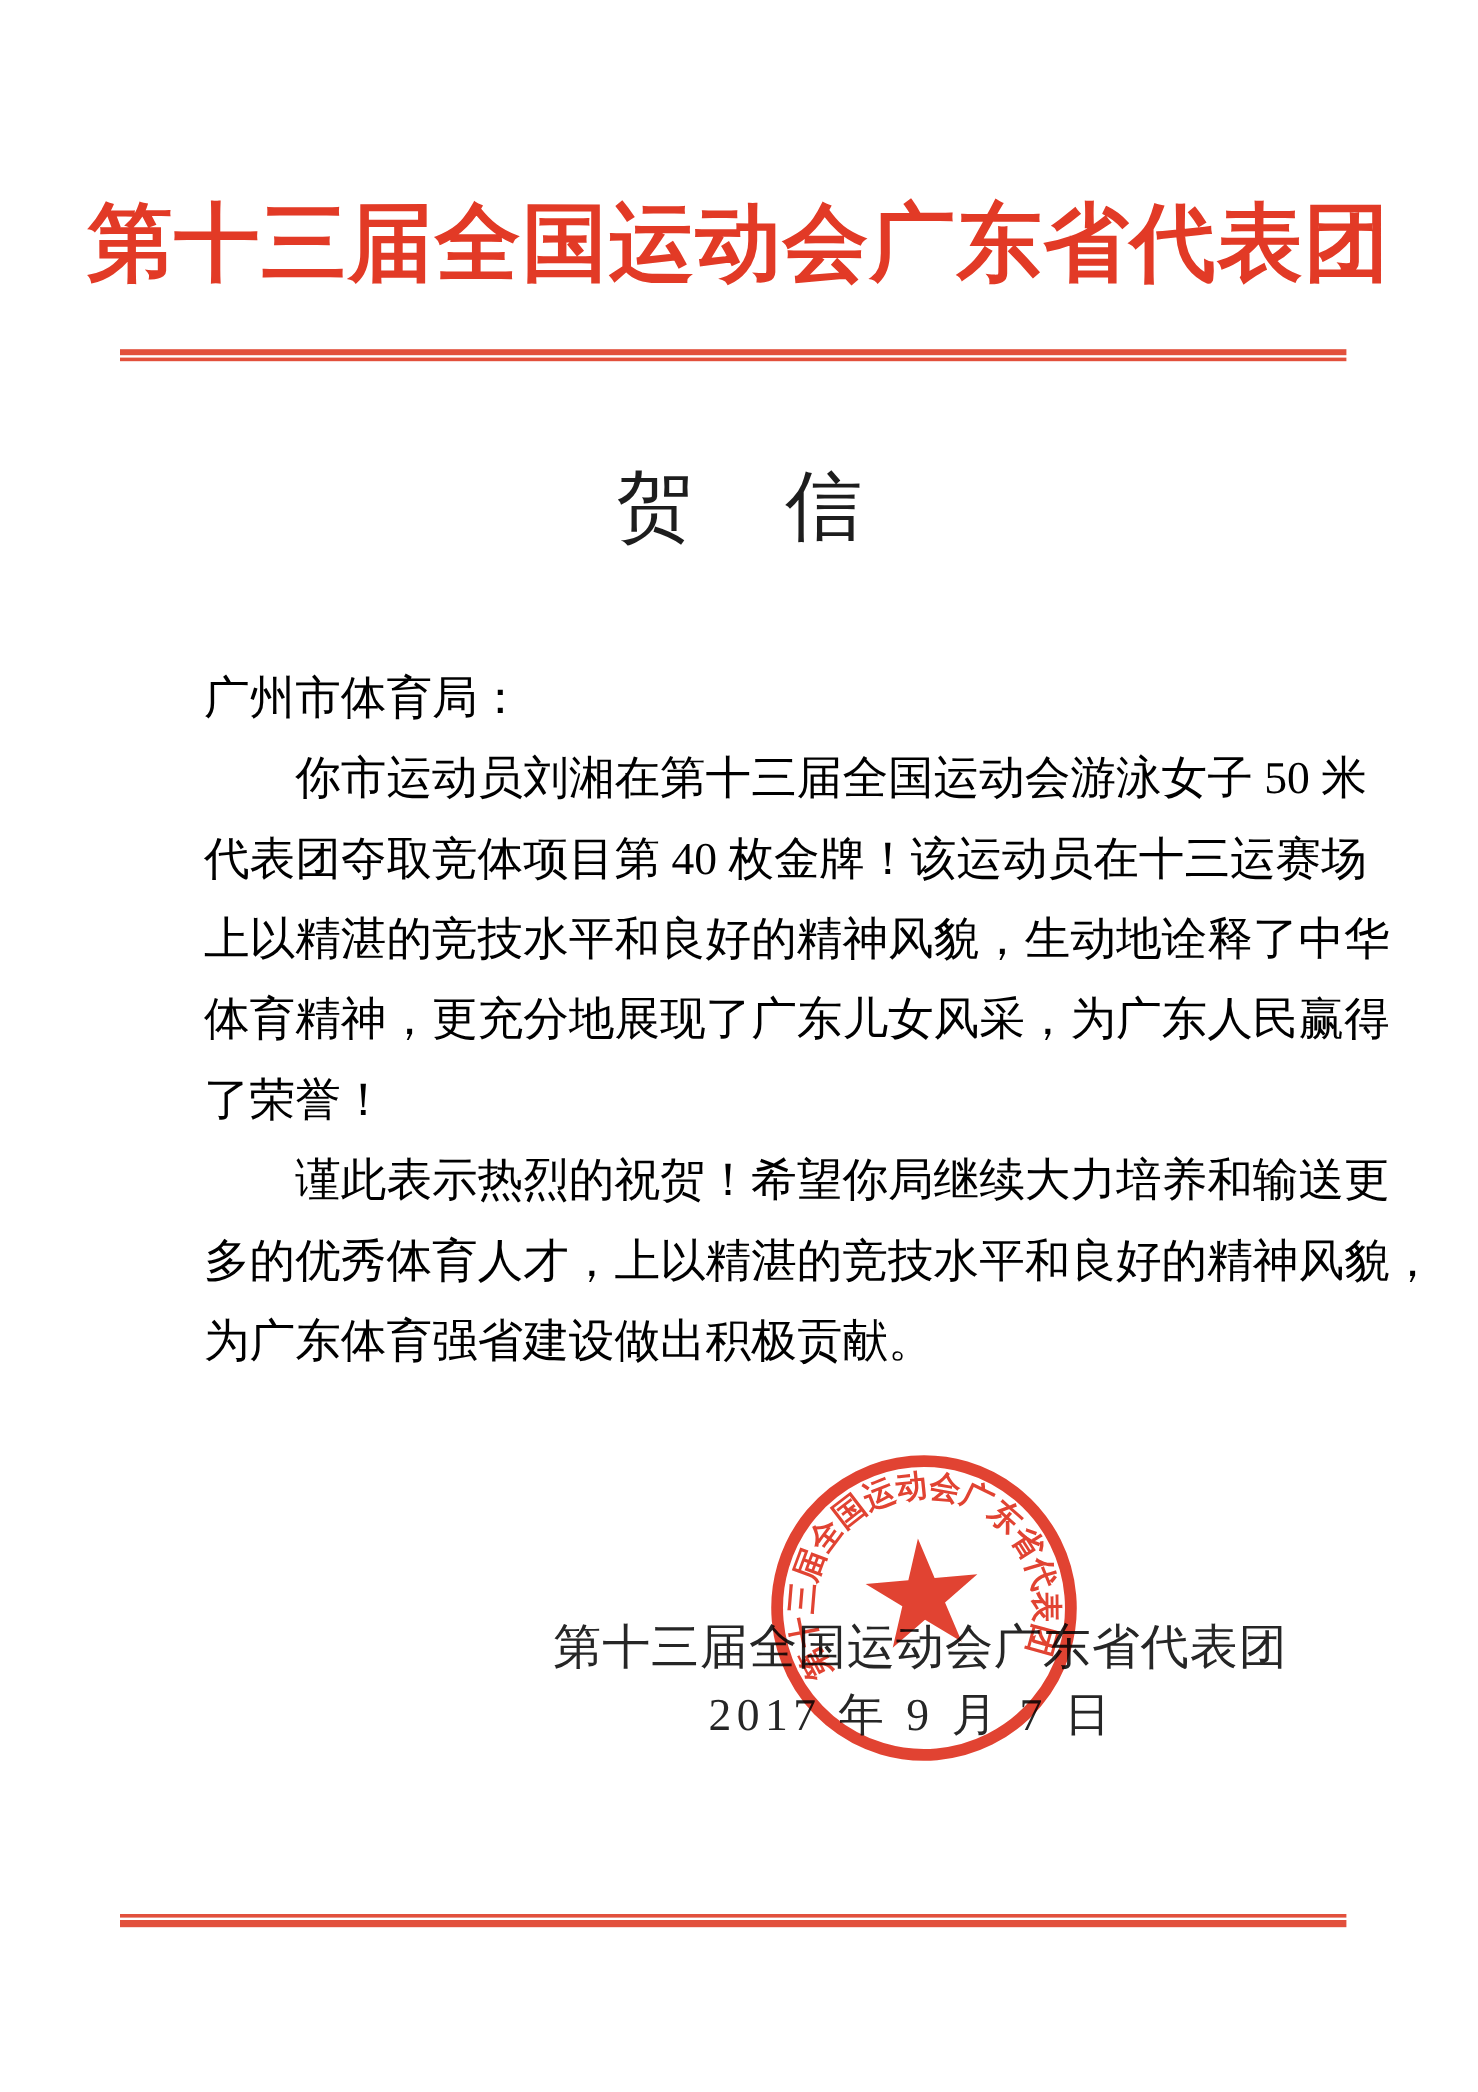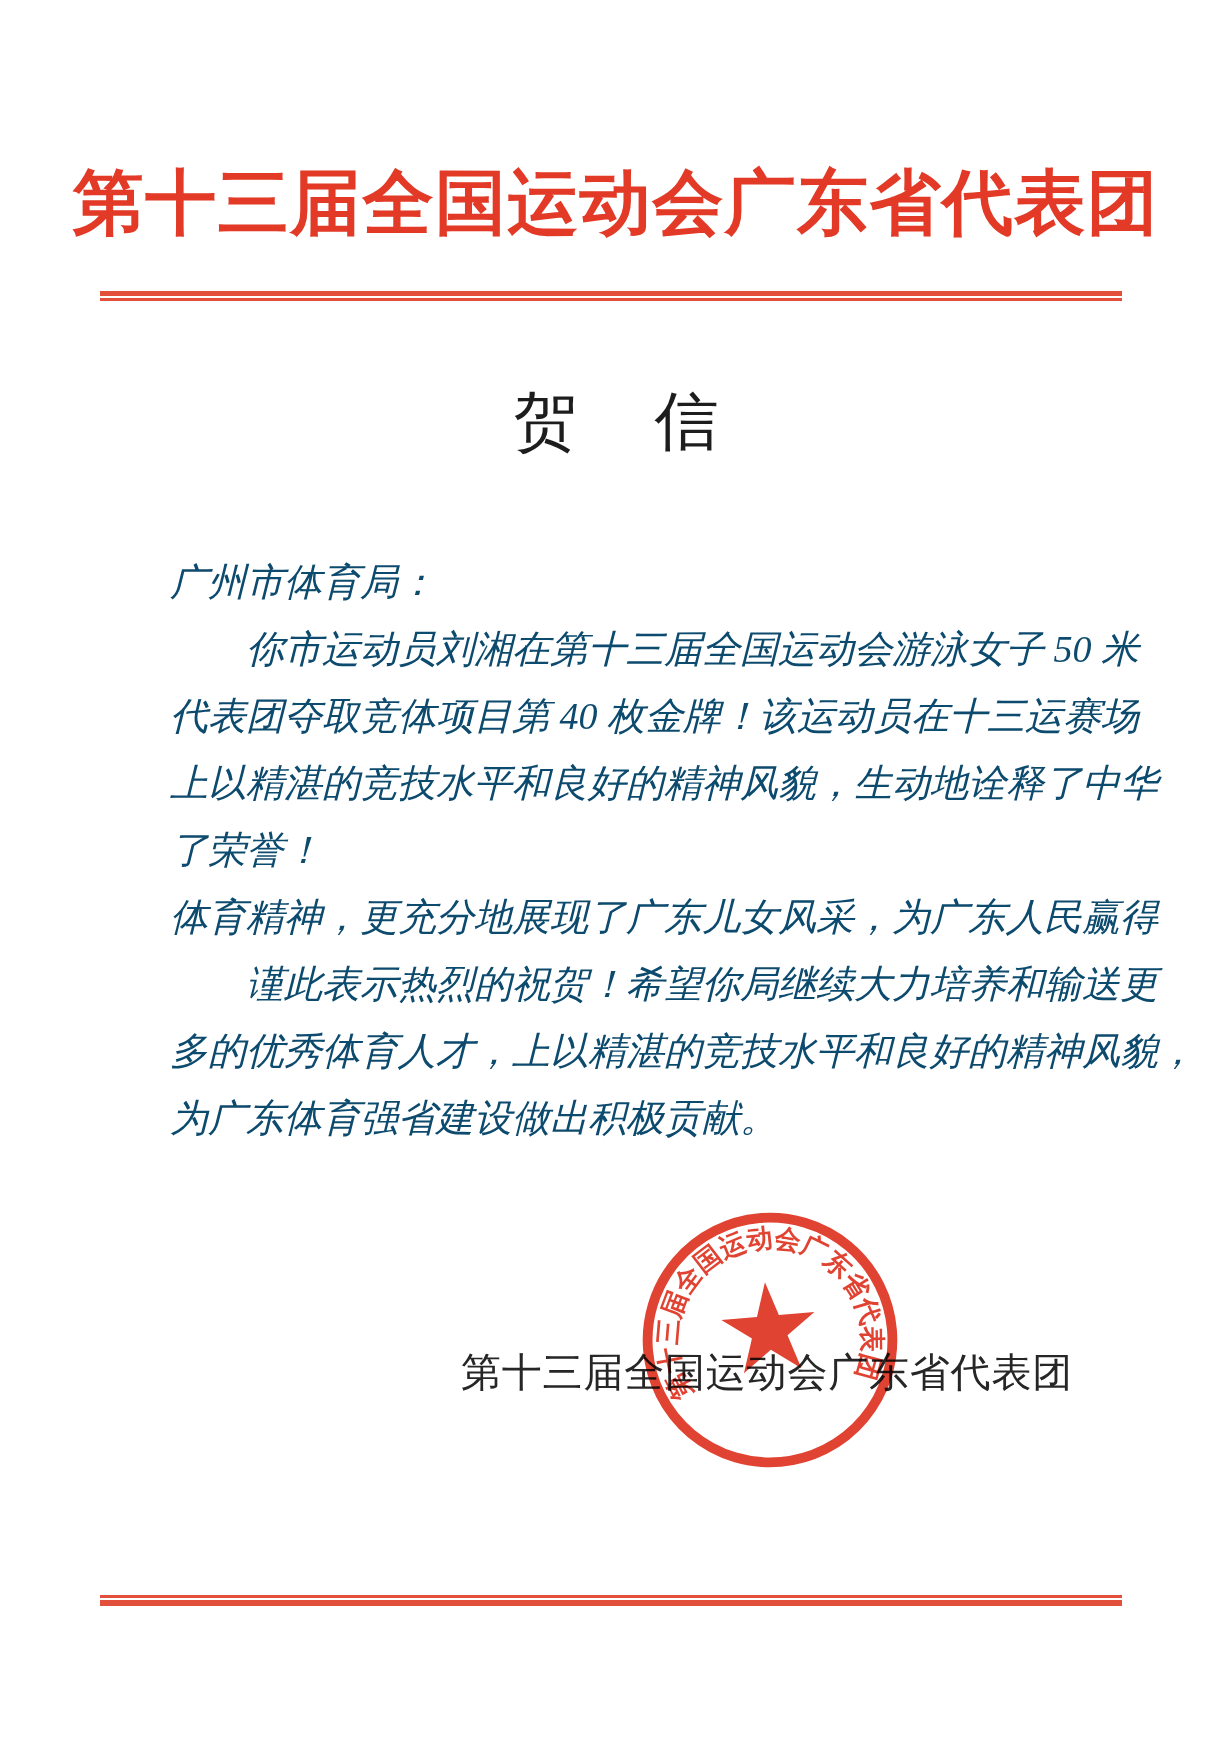--- a/index.html
+++ b/index.html
@@ -35,21 +35,21 @@
   .letter-title{
     position:absolute;left:0;top:378px;width:1232px;
     text-align:center;
     font-size:64px;font-weight:400;color:#1d1d1d;
     letter-spacing:1.2em;text-indent:1.2em;
     white-space:nowrap;
   }
   
   .body-block{
     position:absolute;left:170px;top:549px;width:894px;
-    font-size:38px;color:#0c4a6e;font-style:italic;
+    font-size:38px;color:#000000;
   }
   .line{
     height:67px;line-height:67px;
     white-space:nowrap;overflow:visible;
   }
   .just{text-align:justify;text-align-last:justify;}
   .indent{text-indent:2em;}
   .indent.just{text-indent:2em;}
   
   .signature-name{
@@ -80,29 +80,30 @@
 
   <div class="rule rule-top"></div>
 
   <div class="letter-title">贺信</div>
 
   <div class="body-block">
     <div class="line">广州市体育局：</div>
     <div class="line just indent">你市运动员刘湘在第十三届全国运动会游泳女子 50 米</div>
     <div class="line just">代表团夺取竞体项目第 40 枚金牌！该运动员在十三运赛场</div>
     <div class="line just">上以精湛的竞技水平和良好的精神风貌，生动地诠释了中华</div>
+    <div class="line just">体育精神，更充分地展现了广东儿女风采，为广东人民赢得</div>
     <div class="line">了荣誉！</div>
-    <div class="line just">体育精神，更充分地展现了广东儿女风采，为广东人民赢得</div>
     <div class="line just indent">谨此表示热烈的祝贺！希望你局继续大力培养和输送更</div>
     <div class="line just">多的优秀体育人才，上以精湛的竞技水平和良好的精神风貌，</div>
     <div class="line">为广东体育强省建设做出积极贡献。</div>
   </div>
 
   <div class="signature-name">第十三届全国运动会广东省代表团</div>
 
+  <div class="signature-date">2017 年 9 月 7 日</div>
 
   <div class="seal">
     <svg viewBox="0 0 300 300" xmlns="http://www.w3.org/2000/svg">
       <circle cx="150" cy="150" r="137" fill="none" stroke="#df3422" stroke-width="11"></circle>
       <polygon fill="#df3422" points="150,85 162.3,123 202.3,123 170,146.5 182.3,184.5 150,161 117.7,184.5 130,146.5 97.7,123 137.7,123"></polygon>
       <path id="sealArc" fill="none" d="M 59.9 202 A 104 104 0 1 1 240.1 202"></path>
       <text font-size="30" fill="#df3422" font-family="Liberation Serif, DejaVu Serif, serif" font-weight="bold">
         <textPath href="#sealArc" startOffset="0" textLength="432" lengthAdjust="spacingAndGlyphs">第十三届全国运动会广东省代表团</textPath>
       </text>
     </svg>

